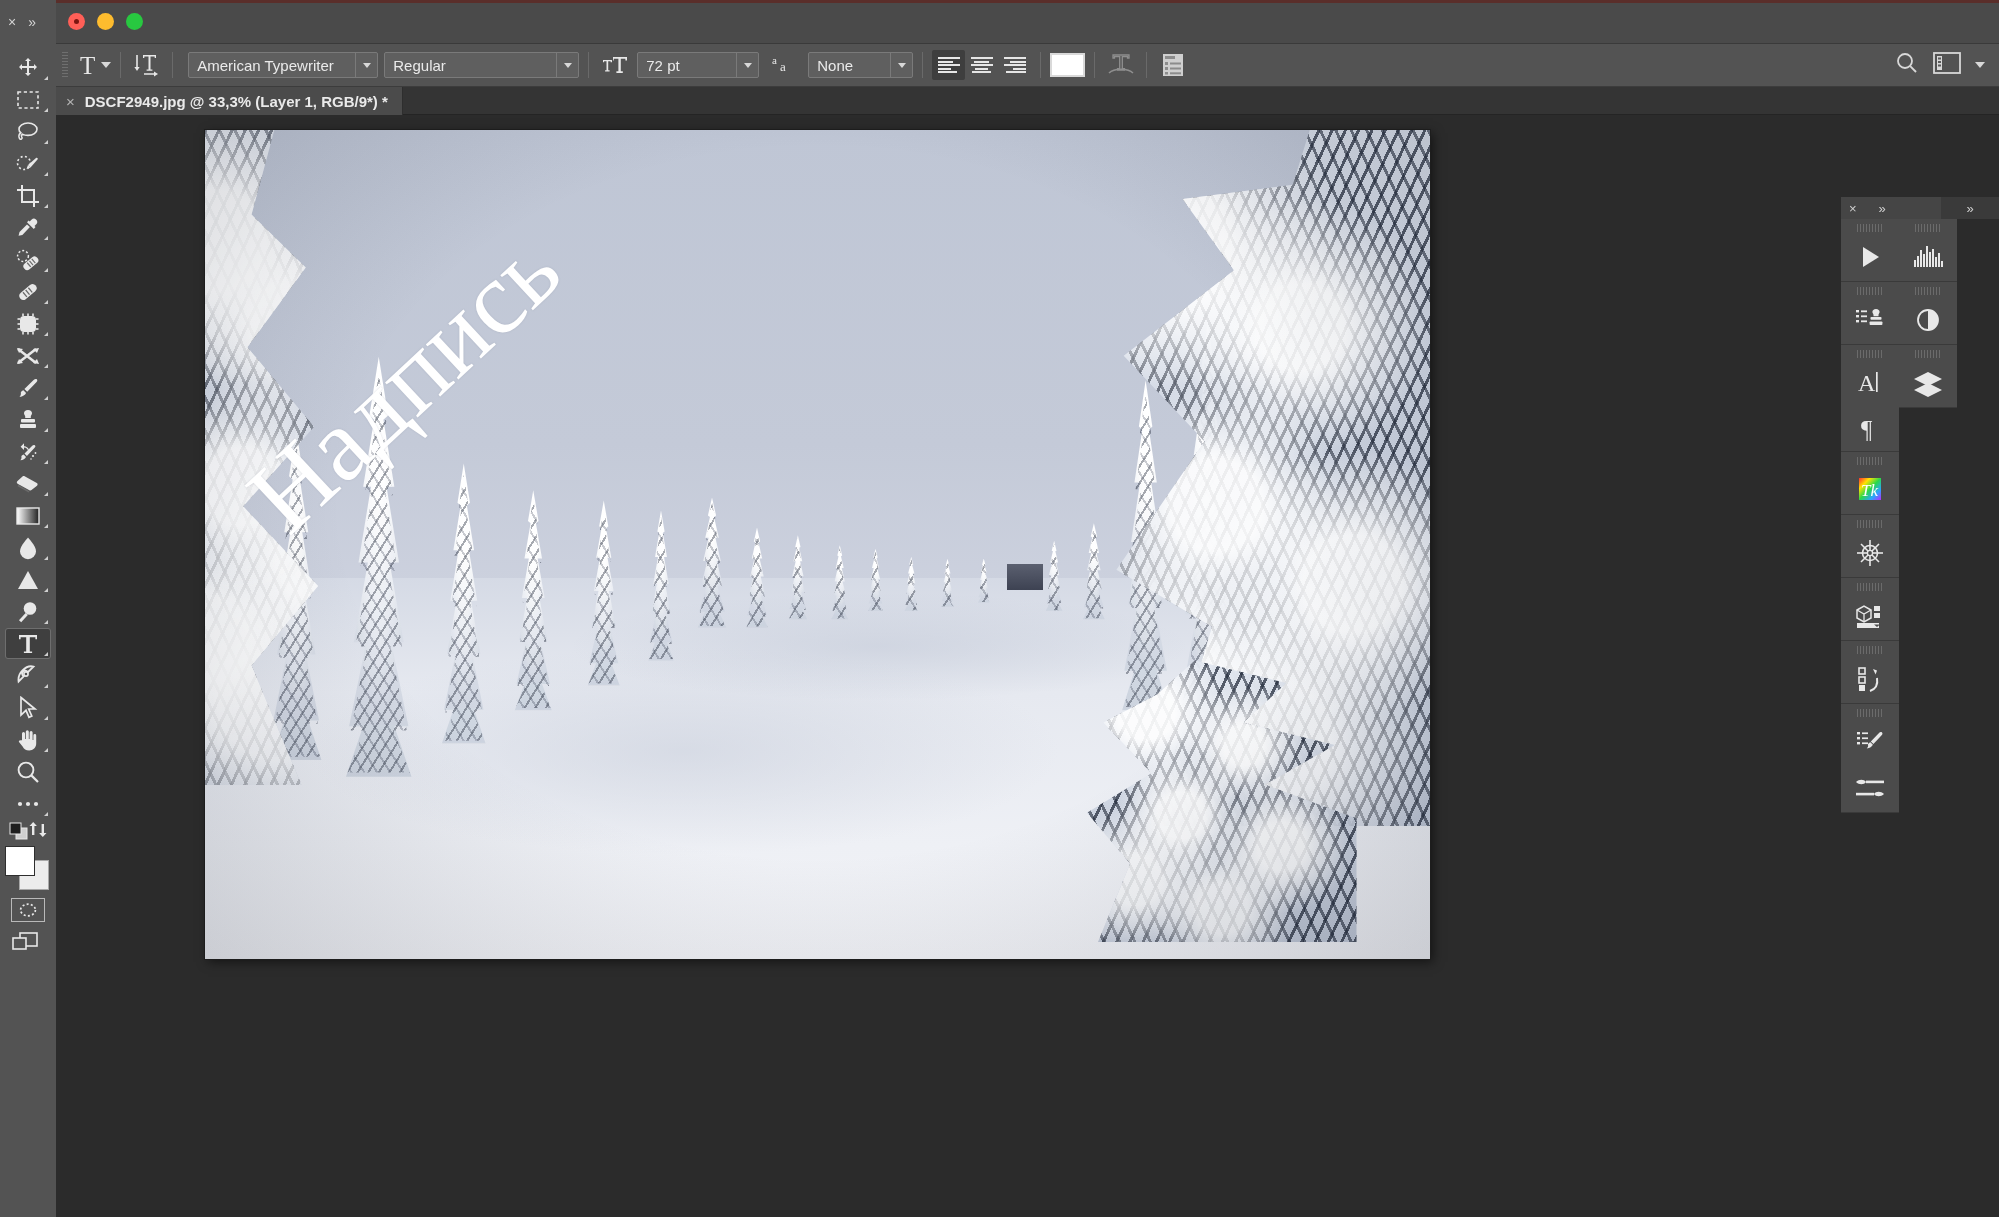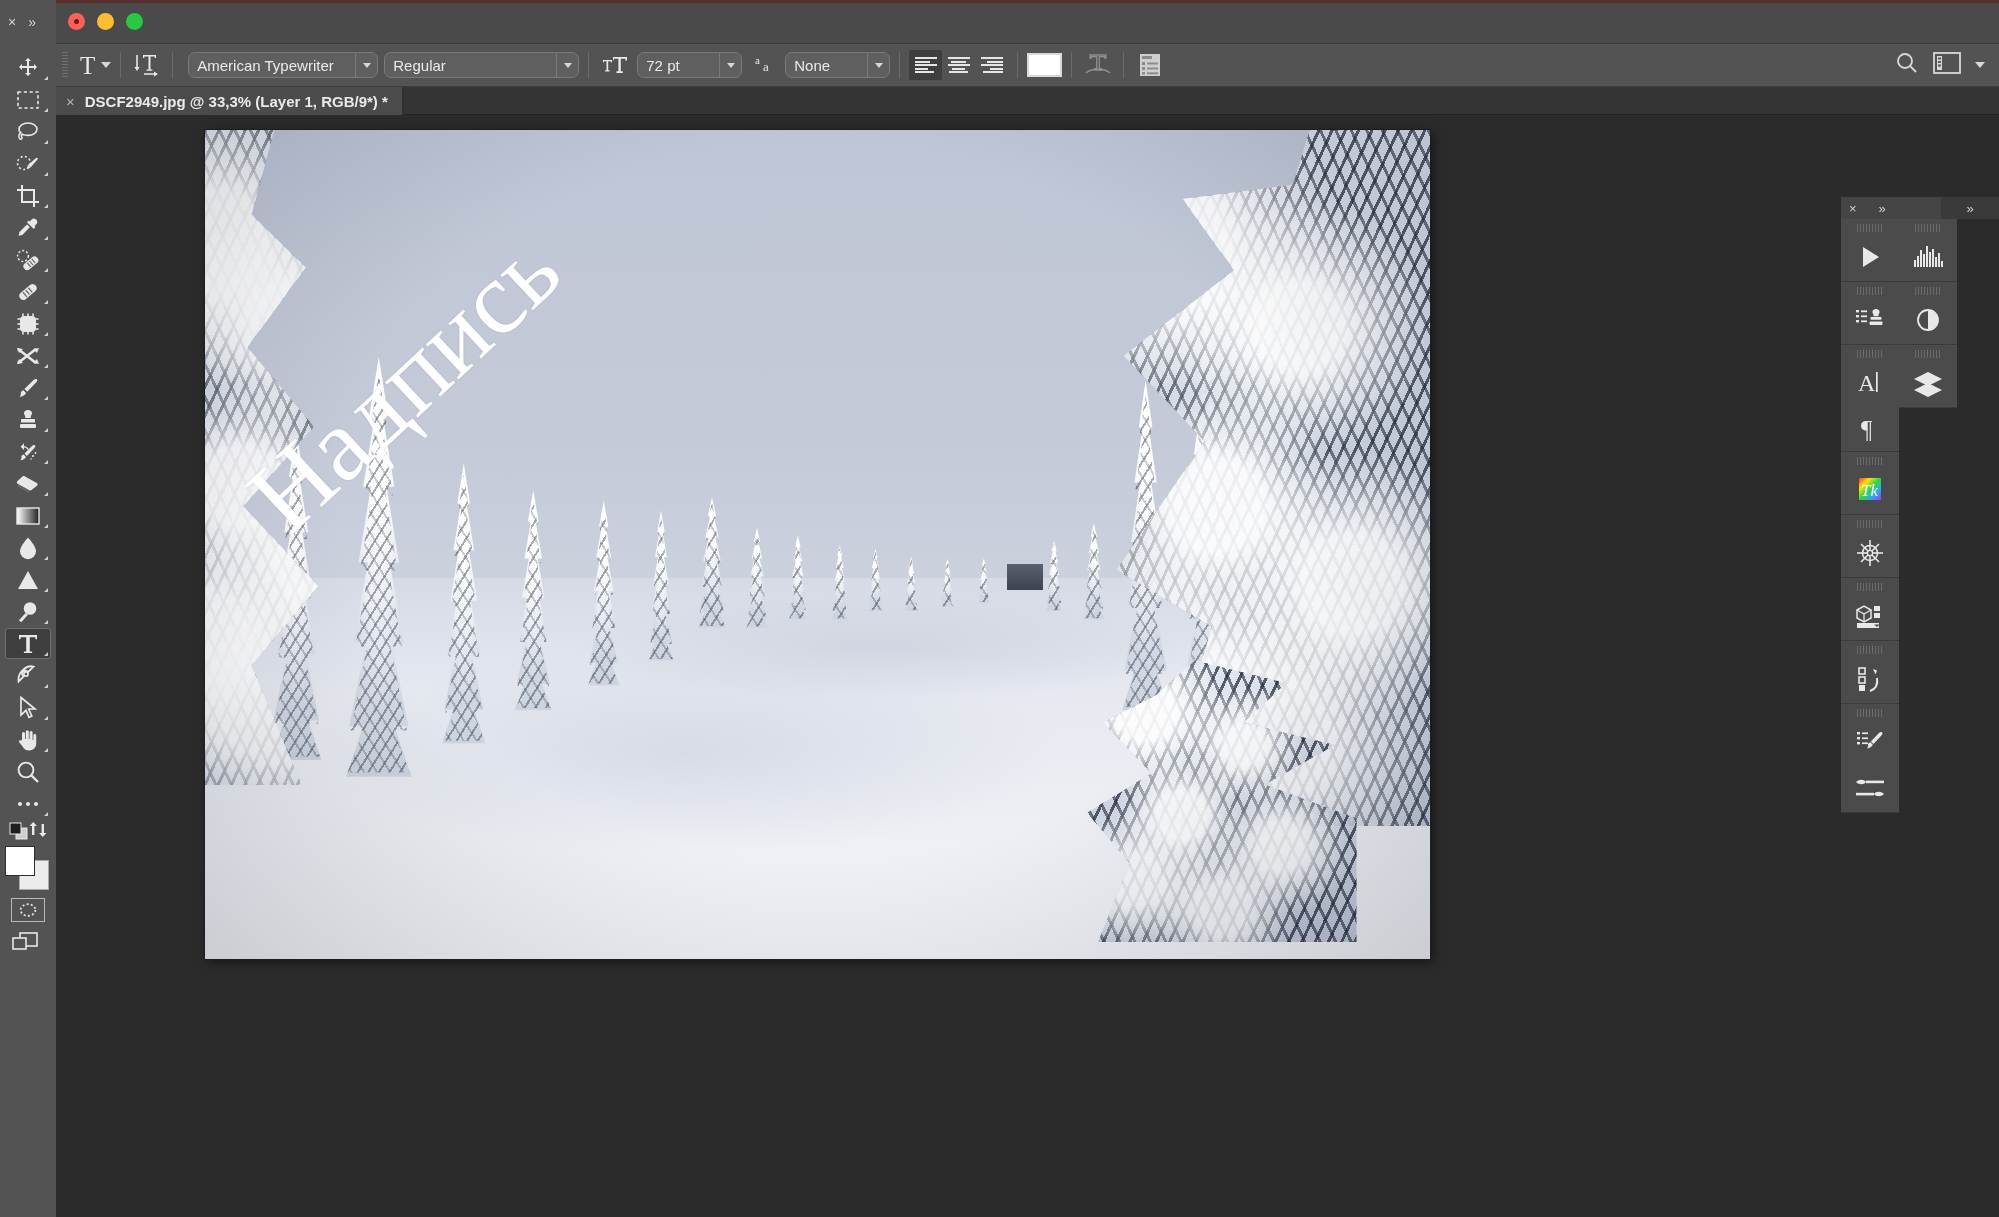--- a/index.html
+++ b/index.html
@@ -51,32 +51,32 @@
   .ob-tool {
     display:flex; align-items:center; gap:6px; margin-left:10px;
     color:#e3e3e3;
   }
   .ob-tool .glyph-T { font-family:"Liberation Serif", serif; font-size:25px; line-height:1; color:#e8e8e8;}
   .caret { display:inline-block; width:0;height:0; border-left:5px solid transparent; border-right:5px solid transparent; border-top:6px solid #d8d8d8;}
   .caret.small{border-left:4px solid transparent;border-right:4px solid transparent;border-top:5px solid #d8d8d8;}
   .select-box {
     background:#5f5f5f; border:1px solid #7a7a7a; height:26px;
     display:flex; align-items:center; color:#eaeaea; font-size:15px;
-    position:relative; border-radius:7px;
+    position:relative; border-radius:2px;
   }
   .select-box .sb-text { padding:0 8px; white-space:nowrap; overflow:hidden; }
   .select-box .sb-arrow {
     width:22px; height:24px; border-left:1px solid #7a7a7a;
     display:flex; align-items:center; justify-content:center;
     margin-left:auto;
   }
   .sb-font { width:190px; margin-left:6px; }
   .sb-style { width:195px; margin-left:6px; }
-  .sb-size { width:105px; margin-left:6px; }
-  .sb-aa { width:105px; margin-left:2px;text-align:center; }
+  .sb-size { width:122px; margin-left:6px; }
+  .sb-aa { width:105px; margin-left:8px;text-align:center; }
 
   .ob-btn {
     width:33px; height:30px; display:flex; align-items:center; justify-content:center;
     border-radius:2px; cursor:default;
   }
   .ob-btn.active { background:#3e3e3e; }
   .color-swatch {
     width:35px;height:24px;background:#ffffff;border:2px solid #d9d9d9;
   }
 

